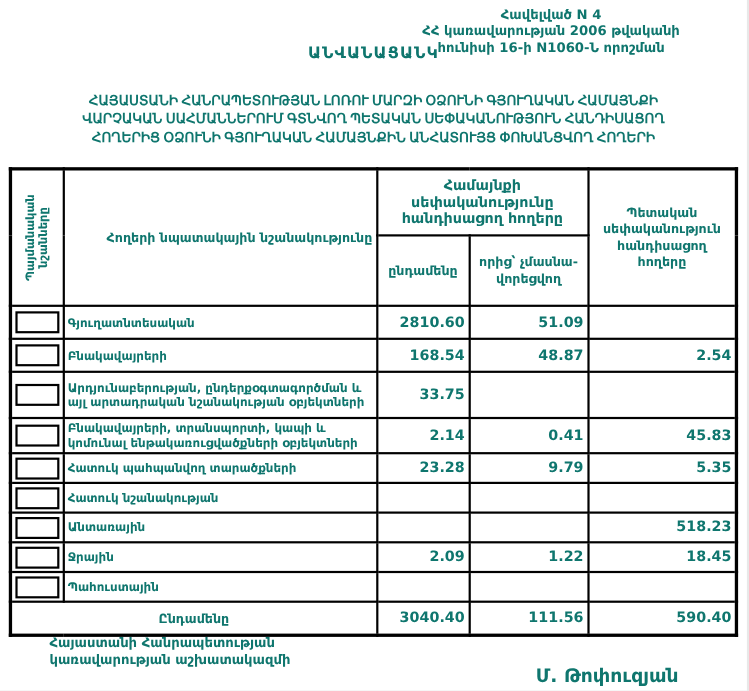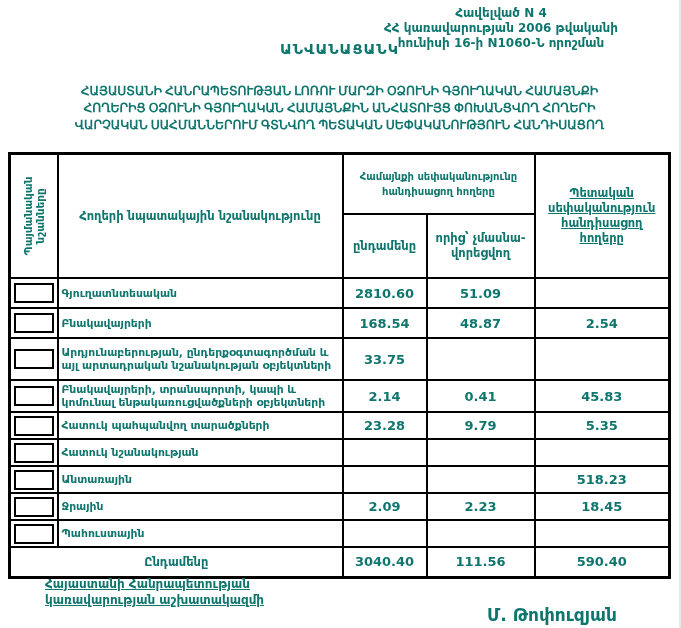--- a/index.html
+++ b/index.html
@@ -20,55 +20,55 @@
   
   table.doc-table{position:absolute;left:8px;top:152px;width:660px;
     border-collapse:collapse;table-layout:fixed;border:3px solid #000;}
   .doc-table th,.doc-table td{border:2px solid #000;padding:1px 3px;
     overflow:hidden;vertical-align:middle;}
   .col-sym{width:48px;}
   .col-name{width:285px;}
   .col-total{width:84px;}
   .col-nonpriv{width:108px;}
   .col-state{width:135px;}
-  th.group-h{height:56px;font-size:10px;line-height:15px;text-align:center;}
+  th.group-h{height:56px;font-size:13px;line-height:15px;text-align:center;}
   th.sub-h{height:60px;font-size:11.5px;line-height:15px;text-align:center;}
-  th.state-h{font-size:11.5px;line-height:15px;text-align:center;text-decoration:underline;}
-  th.name-h{font-size:11.5px;text-align:center;}
+  th.state-h{font-size:11.5px;line-height:15px;text-align:center;}
+  th.name-h{font-size:11.5px;text-align:right;}
   .sym-cell{position:relative;}
   .vert-text{position:absolute;top:50%;left:50%;width:96px;
     transform:translate(-50%,-50%) rotate(-90deg);
     font-size:10.5px;line-height:12px;text-align:center;}
   td.name-cell{font-size:10.8px;line-height:13px;text-align:left;}
-  td.num-cell{font-size:13px;text-align:center;}
+  td.num-cell{font-size:13px;text-align:right;}
   .symbox{width:36px;height:16px;border:2px solid #000;margin:0 auto;background:#fff;}
   tr.r-30{height:30px;} tr.r-42{height:42px;} tr.r-32{height:32px;} tr.r-27{height:27px;}
   tr.total-row{height:30px;}
   td.total-label{font-size:11.5px;text-align:center;}
   
-  .footer-left{position:absolute;left:45px;top:577px;font-size:12px;line-height:15.5px;text-decoration:underline;}
+  .footer-left{position:absolute;left:45px;top:577px;font-size:12px;line-height:15.5px;}
   .signature{position:absolute;left:487px;top:605px;font-size:17px;}
 </style>
 </head>
 <body>
 
 <div class="page">
 
   <div class="annex">
     <div>Հավելված N 4</div>
     <div>ՀՀ կառավարության 2006 թվականի</div>
     <div>հունիսի 16-ի N1060-Ն որոշման</div>
   </div>
 
   <div class="doc-title">ԱՆՎԱՆԱՑԱՆԿ</div>
 
   <div class="doc-subtitle">
     <div>ՀԱՅԱՍՏԱՆԻ ՀԱՆՐԱՊԵՏՈՒԹՅԱՆ ԼՈՌՈՒ ՄԱՐԶԻ ՕՁՈՒՆԻ ԳՅՈՒՂԱԿԱՆ ՀԱՄԱՅՆՔԻ</div>
+    <div>ՎԱՐՉԱԿԱՆ ՍԱՀՄԱՆՆԵՐՈՒՄ ԳՏՆՎՈՂ ՊԵՏԱԿԱՆ ՍԵՓԱԿԱՆՈՒԹՅՈՒՆ ՀԱՆԴԻՍԱՑՈՂ</div>
     <div>ՀՈՂԵՐԻՑ ՕՁՈՒՆԻ ԳՅՈՒՂԱԿԱՆ ՀԱՄԱՅՆՔԻՆ ԱՆՀԱՏՈՒՅՑ ՓՈԽԱՆՑՎՈՂ ՀՈՂԵՐԻ</div>
-    <div>ՎԱՐՉԱԿԱՆ ՍԱՀՄԱՆՆԵՐՈՒՄ ԳՏՆՎՈՂ ՊԵՏԱԿԱՆ ՍԵՓԱԿԱՆՈՒԹՅՈՒՆ ՀԱՆԴԻՍԱՑՈՂ</div>
   </div>
 
   <table class="doc-table">
     <colgroup>
       <col class="col-sym">
         <col class="col-name">
         <col class="col-total">
       <col class="col-nonpriv">
         <col class="col-state">
     </colgroup>
@@ -148,21 +148,21 @@
         <td class="num-cell"></td>
         <td class="num-cell"></td>
         <td class="num-cell">518.23</td>
       </tr>
       <tr class="r-27">
         <td>
             <div class="symbox"></div>
           </td>
         <td class="name-cell">Ջրային</td>
         <td class="num-cell">2.09</td>
-        <td class="num-cell">2.23</td>
+        <td class="num-cell">1.22</td>
         <td class="num-cell">18.45</td>
       </tr>
       <tr class="r-27">
         <td>
             <div class="symbox"></div>
           </td>
         <td class="name-cell">Պահուստային</td>
         <td class="num-cell"></td>
         <td class="num-cell"></td>
         <td class="num-cell"></td>

